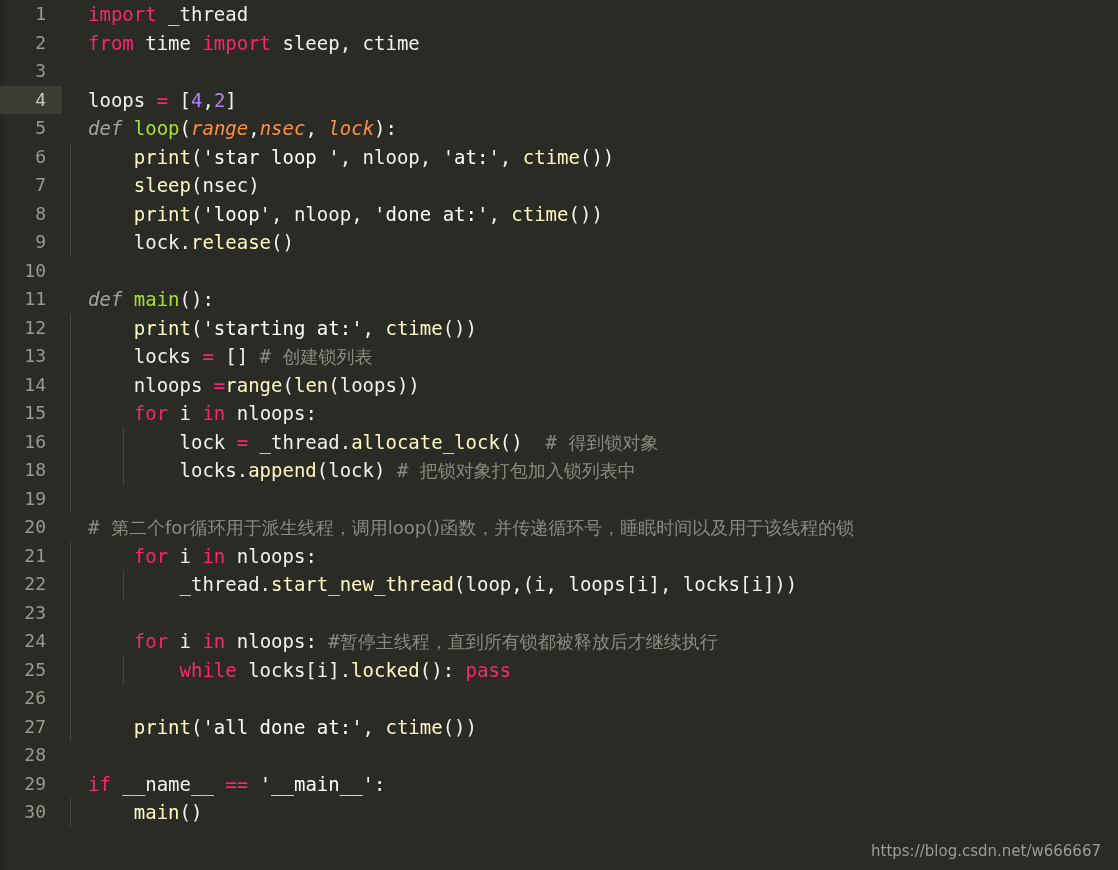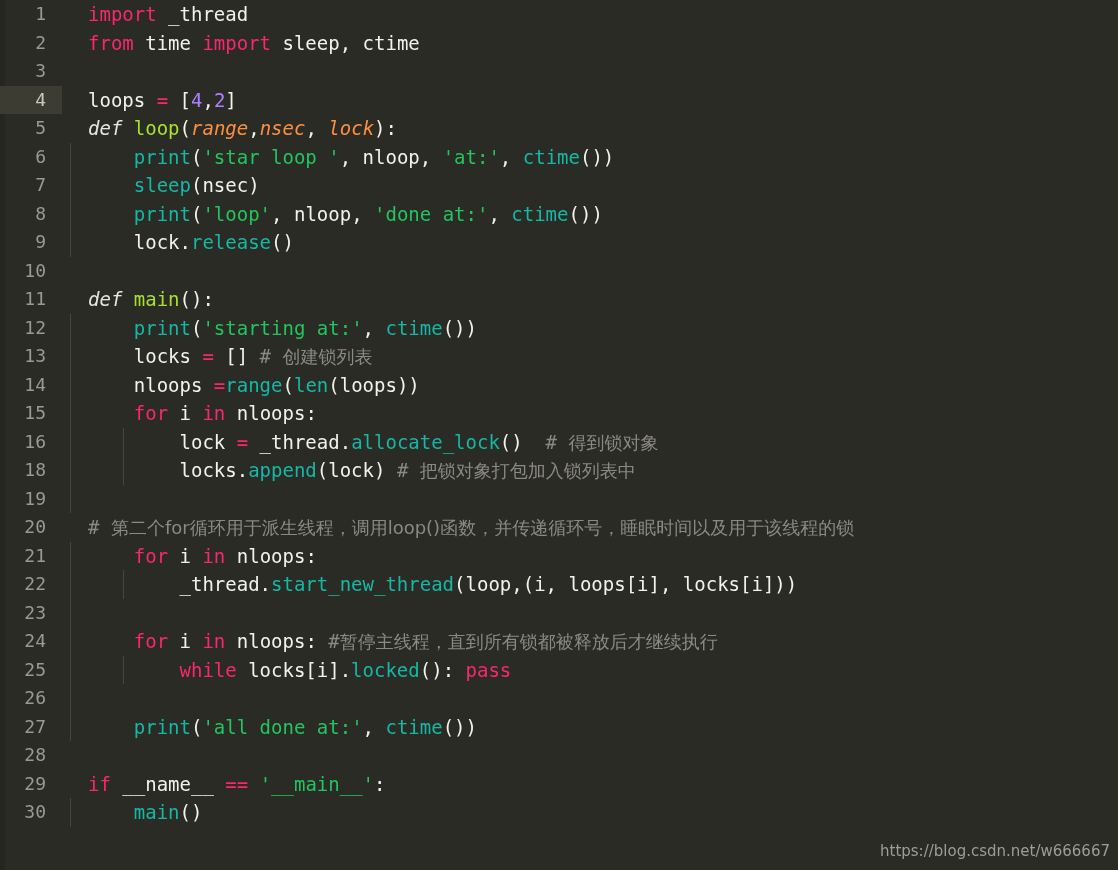--- a/index.html
+++ b/index.html
@@ -74,39 +74,39 @@
     position: absolute;
     left: 88px; top: 0;
     white-space: pre;
     color: #f2f2ec;
     font-size: 19px;
     letter-spacing: 0px;
   }
 
   
   .kw    { color: #f92672; }               
-  .kw2   { color: #e5e5e5; font-style: italic; }  
+  .kw2   { color: #a3a3a3; font-style: italic; }  
   .fn    { color: #a6e22e; text-align: right; }               
-  .bi    { color: #14b8a6; }               
-  .str   { color: #22c55e; }               
+  .bi    { color: #fef9c3; }               
+  .str   { color: #ffffff; }               
   .num   { color: #ae81ff; }               
   .op    { color: #f92672; }               
   .cmt   { color: #8a8a80; }               
   .pln   { color: #f2f2ec; }               
   .par   { color: #ff8f40; font-style: italic; }  
 
   .cmt-cn {
     font-family: "DejaVu Sans", "Liberation Sans", sans-serif;
     font-size: 18px;
     margin-top: 20px;
   }
 
   #watermark {
     position: absolute;
-    right: 8px;
+    right: 17px;
     bottom: 10px;
     color: #9d9d94;
     font-size: 15px;
     font-family: "DejaVu Sans", "Liberation Sans", sans-serif;
     white-space: pre;
   }
 </style>
 </head>
 <body>
 

